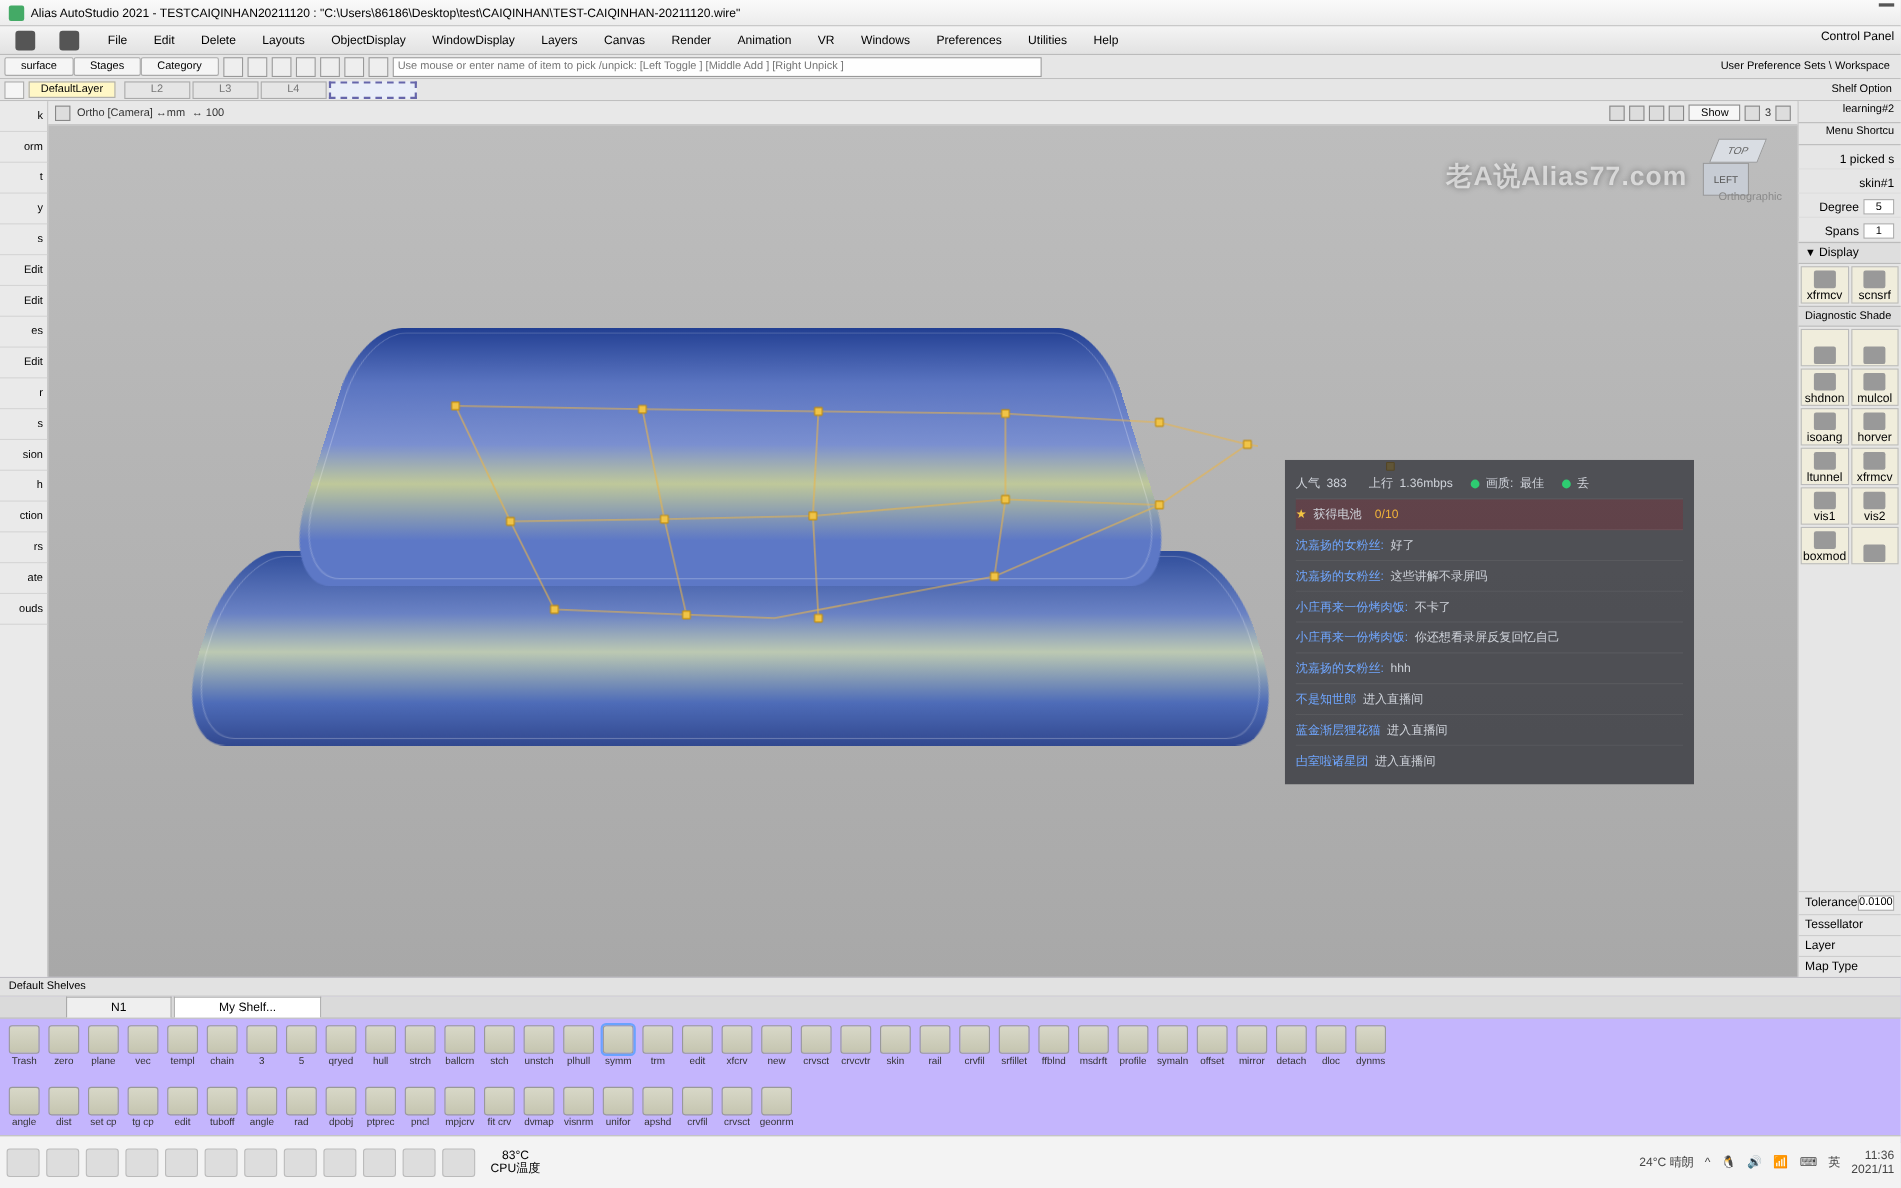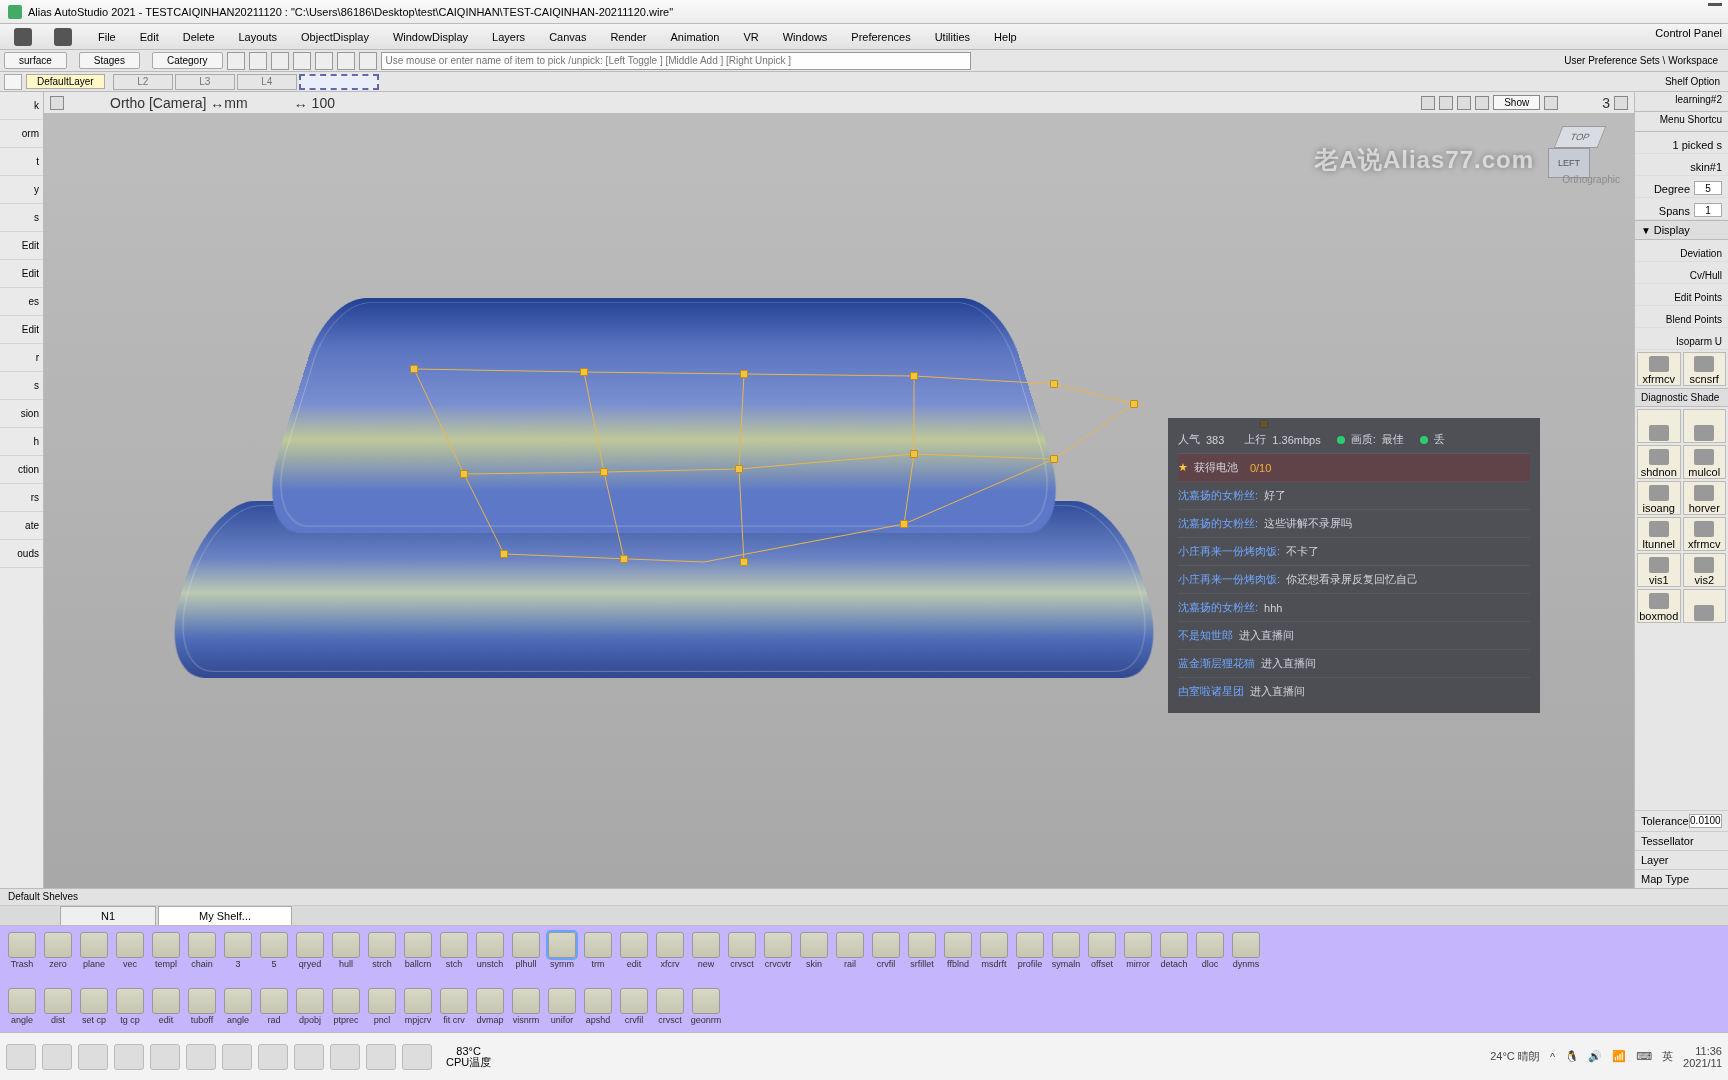--- a/index.html
+++ b/index.html
@@ -28,21 +28,21 @@
 .shelfopt { margin-left:auto; font-size:10px; padding-right:4px; }
 
 .mainrow { display:flex; height: calc(100% - 24px - 26px - 22px - 20px - 168px - 24px); }
 
 .leftpanel { width:44px; background:#eaeaea; border-right:1px solid #bbb; display:flex; flex-direction:column; }
 .leftpanel .lpitem { height:28px; display:flex; align-items:center; justify-content:flex-end; padding-right:4px; font-size:10px; border-bottom:1px solid #d5d5d5; cursor:pointer; }
 
 .viewport-wrap { flex:1; display:flex; flex-direction:column; }
 .viewbar { height:22px; background:#e8e8e8; border-bottom:1px solid #bbb; display:flex; align-items:center; padding:0 6px; gap:6px; position:relative; }
 .viewbar .vchip { width:14px; height:14px; border:1px solid #888; background:#ddd; cursor:pointer; }
-.viewbar .vtext { font-size:14px; color:#333;margin-left:40px; }
+.viewbar .vtext { font-size:10px; color:#333; }
 .viewbar .rightbtns { position:absolute; right:6px; display:flex; gap:4px; align-items:center; }
 .viewbar .showbtn { padding:1px 10px; border:1px solid #888; background:#f7f7f7; font-size:10px; cursor:pointer; }
 
 .viewport { flex:1; background: linear-gradient(#bdbdbd,#a8a8a8); position:relative; overflow:hidden; }
 .viewcube { position:absolute; top:12px; right:20px; width:70px; height:70px; }
 .vc-top { position:absolute; top:0; left:14px; width:44px; height:22px; background:#d9dde3; border:1px solid #999; transform:skewX(-22deg); display:flex; align-items:center; justify-content:center; font-size:9px; color:#666; }
 .vc-left { position:absolute; top:22px; left:4px; width:42px; height:30px; background:#c7ccd4; border:1px solid #999; display:flex; align-items:center; justify-content:center; font-size:9px; color:#555; }
 .ortholbl { position:absolute; top:60px; right:14px; font-size:10px; color:#8a8a8a; }
 
 
@@ -129,21 +129,21 @@
       <span class="menuitem">VR</span>
       <span class="menuitem">Windows</span>
       <span class="menuitem">Preferences</span>
       <span class="menuitem">Utilities</span>
       <span class="menuitem">Help</span>
     </div>
   <span class="control-panel-label">Control Panel</span>
 </div>
 
 <div class="toolbar1">
-  <div id="segs" style="display:flex;gap:12px">
+  <div id="segs" style="display:flex;gap:0">
       <div class="seg">surface</div>
       <div class="seg">Stages</div>
       <div class="seg">Category</div>
     </div>
   <div class="sqbtn"></div>
   <div class="sqbtn"></div>
   <div class="sqbtn"></div>
   <div class="sqbtn"></div>
   <div class="sqbtn"></div>
   <div class="sqbtn"></div>
@@ -313,27 +313,20 @@
       </div>
     <div class="rp-row">
       <span>Degree</span>
         <input value="5" style="">
     </div>
     <div class="rp-row">
       <span>Spans</span>
         <input value="1" style="">
     </div>
     <div class="rp-sec">▼ <span>Display</span></div>
-    <div id="rprows">
-        <div class="rp-row">Deviation</div>
-        <div class="rp-row">Cv/Hull</div>
-        <div class="rp-row">Edit Points</div>
-        <div class="rp-row">Blend Points</div>
-        <div class="rp-row">Isoparm U</div>
-      </div>
     <div class="rp-grid" id="rpgrid1">
         <div class="cell">
           <div class="ic"></div>
           <span>xfrmcv</span>
         </div>
         <div class="cell">
           <div class="ic"></div>
           <span>scnsrf</span>
         </div>
       </div>

